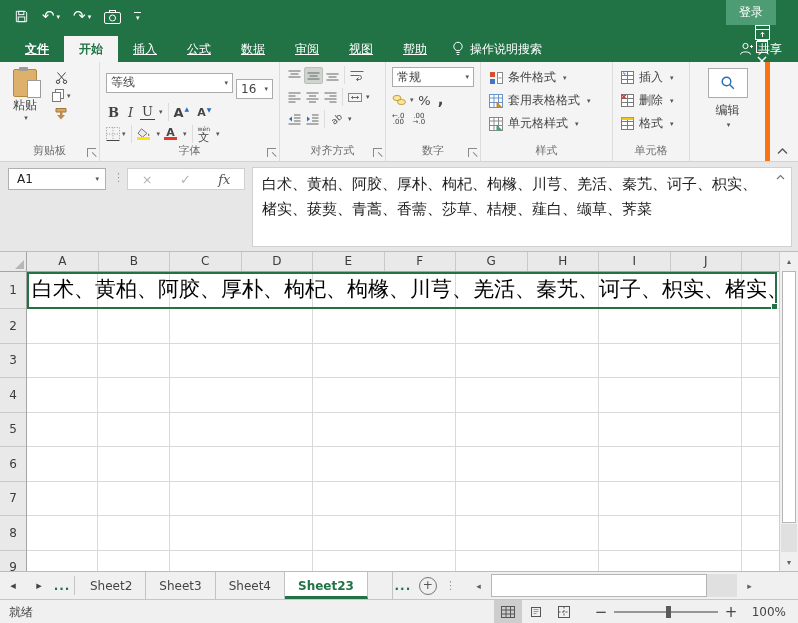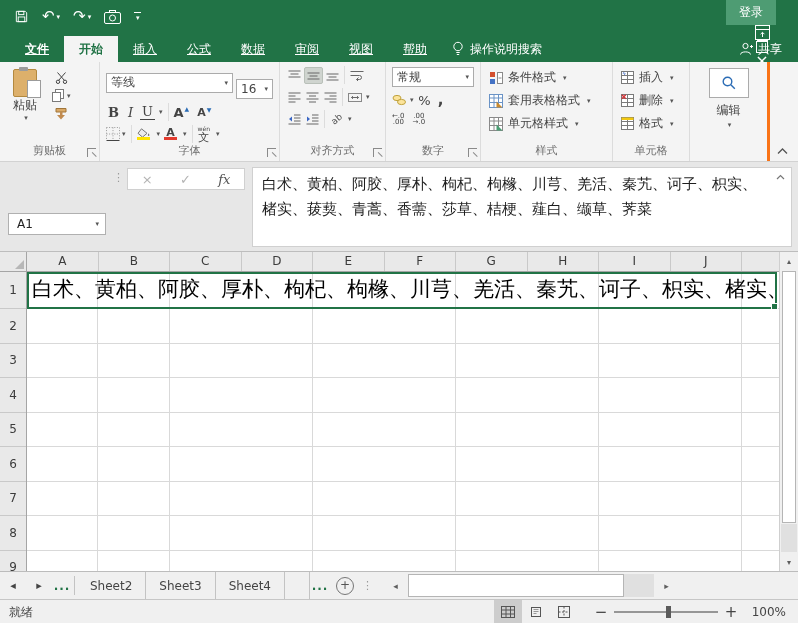--- a/index.html
+++ b/index.html
@@ -66,21 +66,21 @@
   .comma{font-size:15px;font-weight:bold;color:#444;width:10px;text-align:center;}
   
   .srow{display:flex;align-items:center;gap:5px;height:21px;padding-left:8px;margin-top:2px;white-space:nowrap;}
   
   .g-edit .gcontent{display:flex;flex-direction:column;align-items:center;padding-top:6px;}
   .search-box{width:38px;height:28px;background:#fff;border:1px solid #ababab;display:flex;align-items:center;justify-content:center;}
   #ribbon-collapse{position:absolute;right:10px;bottom:6px;}
   
   #formula-bar{height:90px;background:#e7e7e7;border-bottom:1px solid #bdbdbd;position:relative;box-sizing:border-box;}
   #name-box{position:absolute;left:8px;top:6px;width:98px;height:22px;background:#fff;border:1px solid #b0b0b0;
-            display:flex;align-items:center;font-size:12px;color:#222;padding-left:8px;box-sizing:border-box;margin-top:45px;}
+            display:flex;align-items:center;font-size:12px;color:#222;padding-left:8px;box-sizing:border-box;}
   #name-box .caret{margin-left:auto;margin-right:6px;}
   #fb-dots{position:absolute;left:113px;top:9px;color:#9a9a9a;font-size:11px;}
   #fb-buttons{position:absolute;left:127px;top:6px;width:118px;height:22px;background:#fff;border:1px solid #d0d0d0;
               display:flex;align-items:center;justify-content:space-around;box-sizing:border-box;}
   .fb-x{color:#b3b3b3;font-size:13px;}
   .fb-check{color:#b3b3b3;font-size:13px;}
   .fb-fx{font-family:"DejaVu Serif","Liberation Serif",serif;font-style:italic;font-size:13px;color:#555;}
   #fb-input{position:absolute;left:252px;top:5px;right:6px;bottom:4px;background:#fff;border:1px solid #d0d0d0;
             font-size:15px;line-height:25px;color:#1e1e1e;padding:4px 28px 4px 9px;box-sizing:border-box;overflow:hidden;}
   #fb-chevron{position:absolute;right:13px;top:12px;}
@@ -463,21 +463,21 @@
         <rect x="0.5" y="0.5" width="12" height="12" fill="#fff" stroke="#7a7a7a"></rect>
         <path d="M0.5 4.5h12M0.5 8.5h12M6.5 0.5v12" stroke="#7a7a7a"></path>
         <rect x="0.5" y="0.5" width="12" height="2.5" fill="#f2c811"></rect>
       </svg>
       <span>格式</span>
         <span class="caret">▾</span>
     </div>
     <div class="glabel">单元格</div>
   </div>
 
-  <div class="rgroup g-edit" style="width:80px;border-right:3px solid #f97316;">
+  <div class="rgroup g-edit" style="width:80px;border-right:5px solid #f97316;">
     <div class="gcontent">
       <span class="search-box">
         <svg width="16" height="16" viewBox="0 0 16 16">
           <circle cx="6.5" cy="6.5" r="4.3" fill="none" stroke="#2b6cb5" stroke-width="1.4"></circle>
           <path d="M9.8 9.8l4 4" stroke="#2b6cb5" stroke-width="1.4"></path>
         </svg>
       </span>
       <span style="margin-top:4px;">编辑</span>
       <span class="caret" style="margin-top:2px;">▾</span>
     </div>
@@ -561,20 +561,21 @@
 
 <div id="sheet-bar">
   <span class="snav">◂</span>
   <span class="snav">▸</span>
   <span class="smore">...</span>
   <span style="width:1px;background:#c3c3c3;margin:4px 2px;"></span>
   <span id="sheet-tabs">
       <span class="stab">Sheet2</span>
       <span class="stab">Sheet3</span>
       <span class="stab">Sheet4</span>
+      <span class="stab active">Sheet23</span>
       <span class="stab truncated">Sh</span>
     </span>
   <span class="smore">...</span>
   <span id="add-sheet">+</span>
   <span class="sdots">⋮</span>
   <span id="h-scroll">
     <span class="harr">◂</span>
     <span id="h-thumb"></span>
     <span id="h-rest"></span>
     <span class="harr">▸</span>

